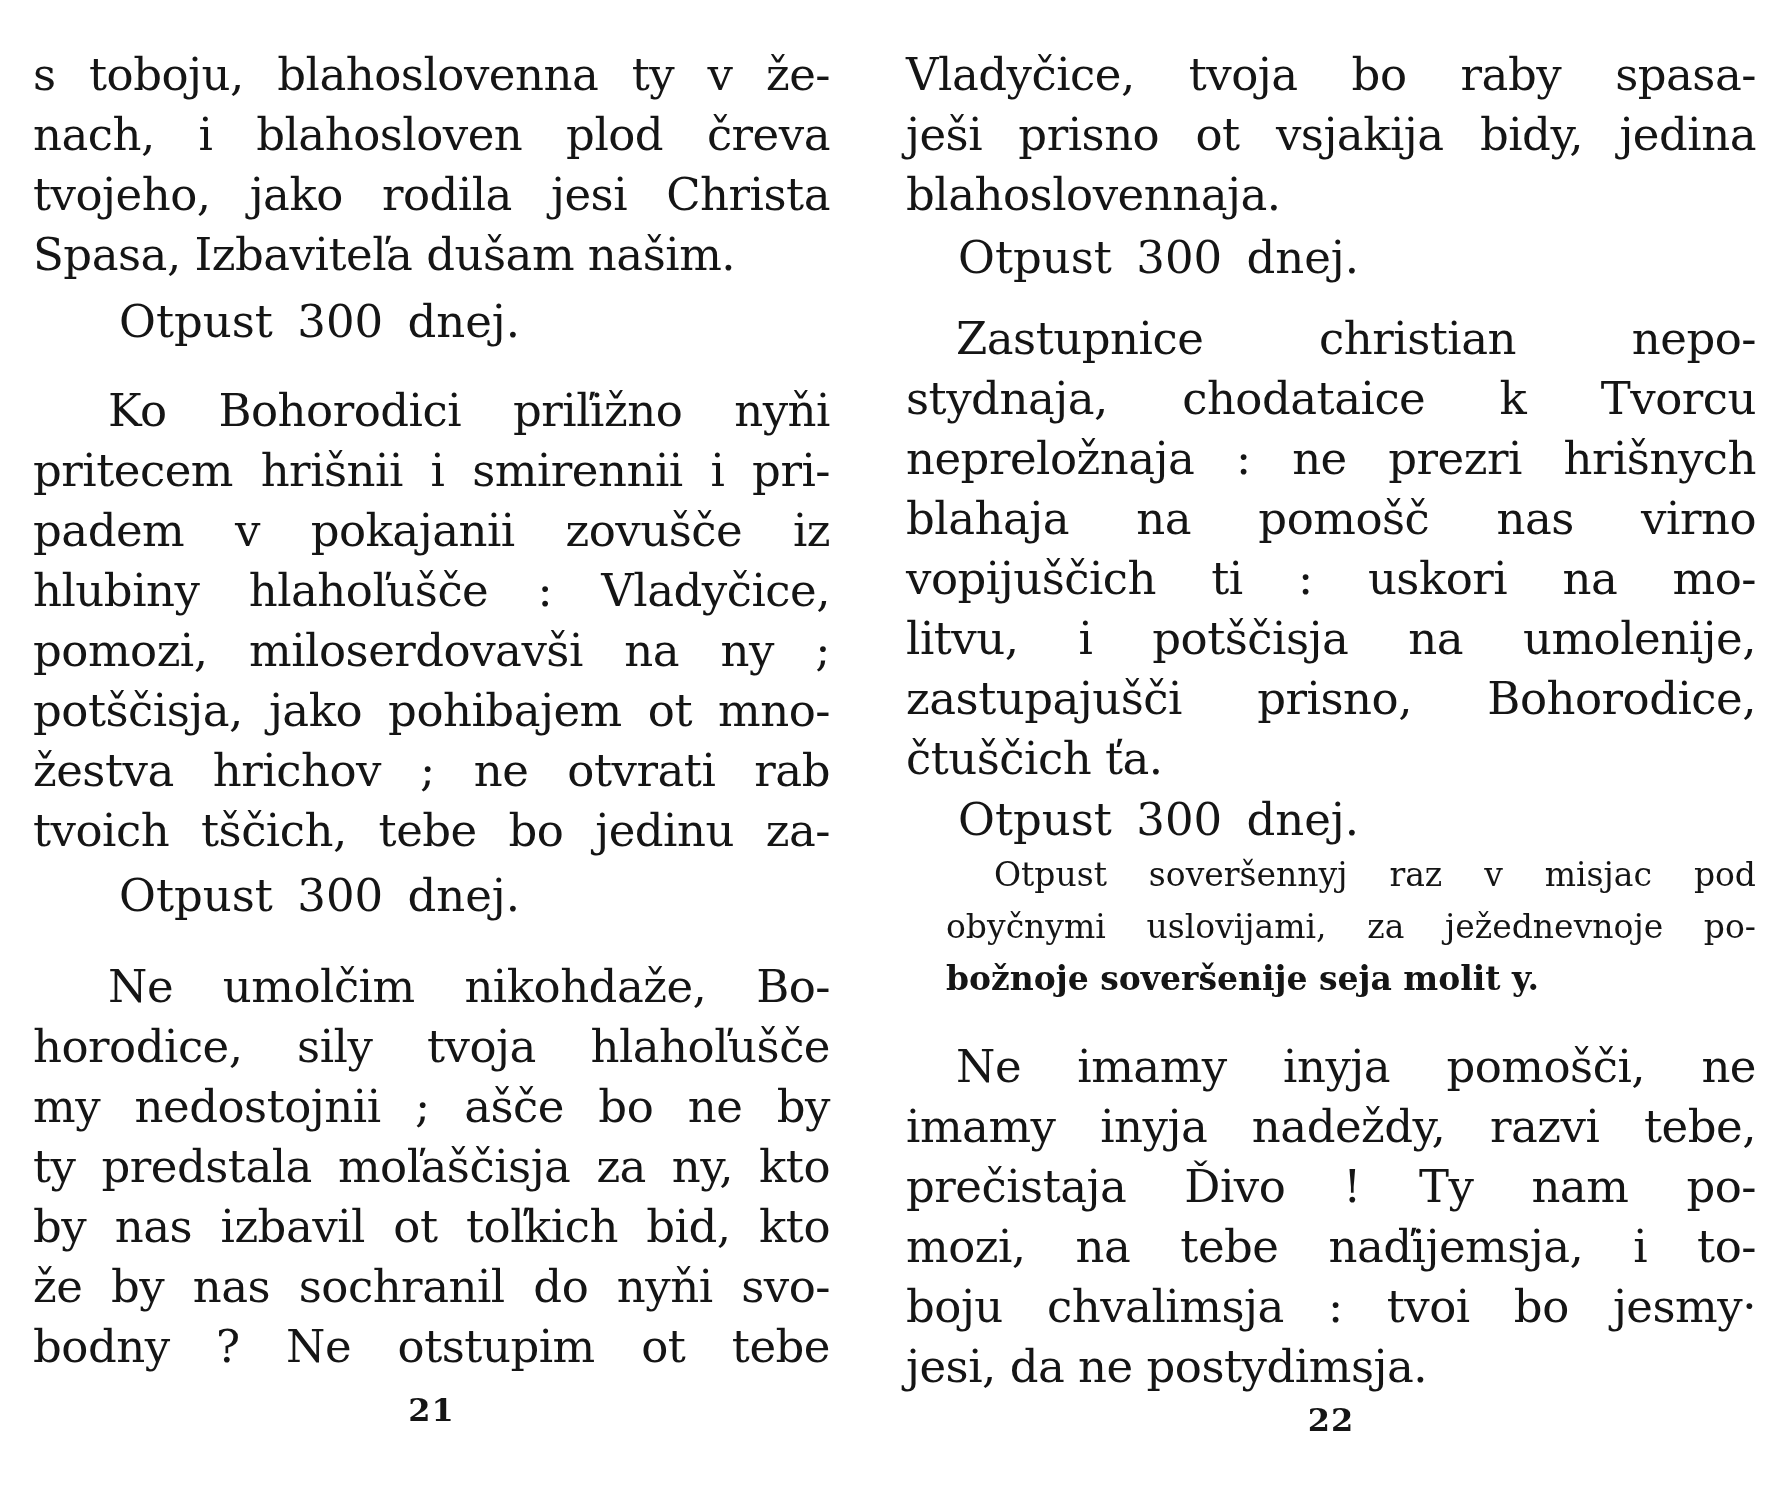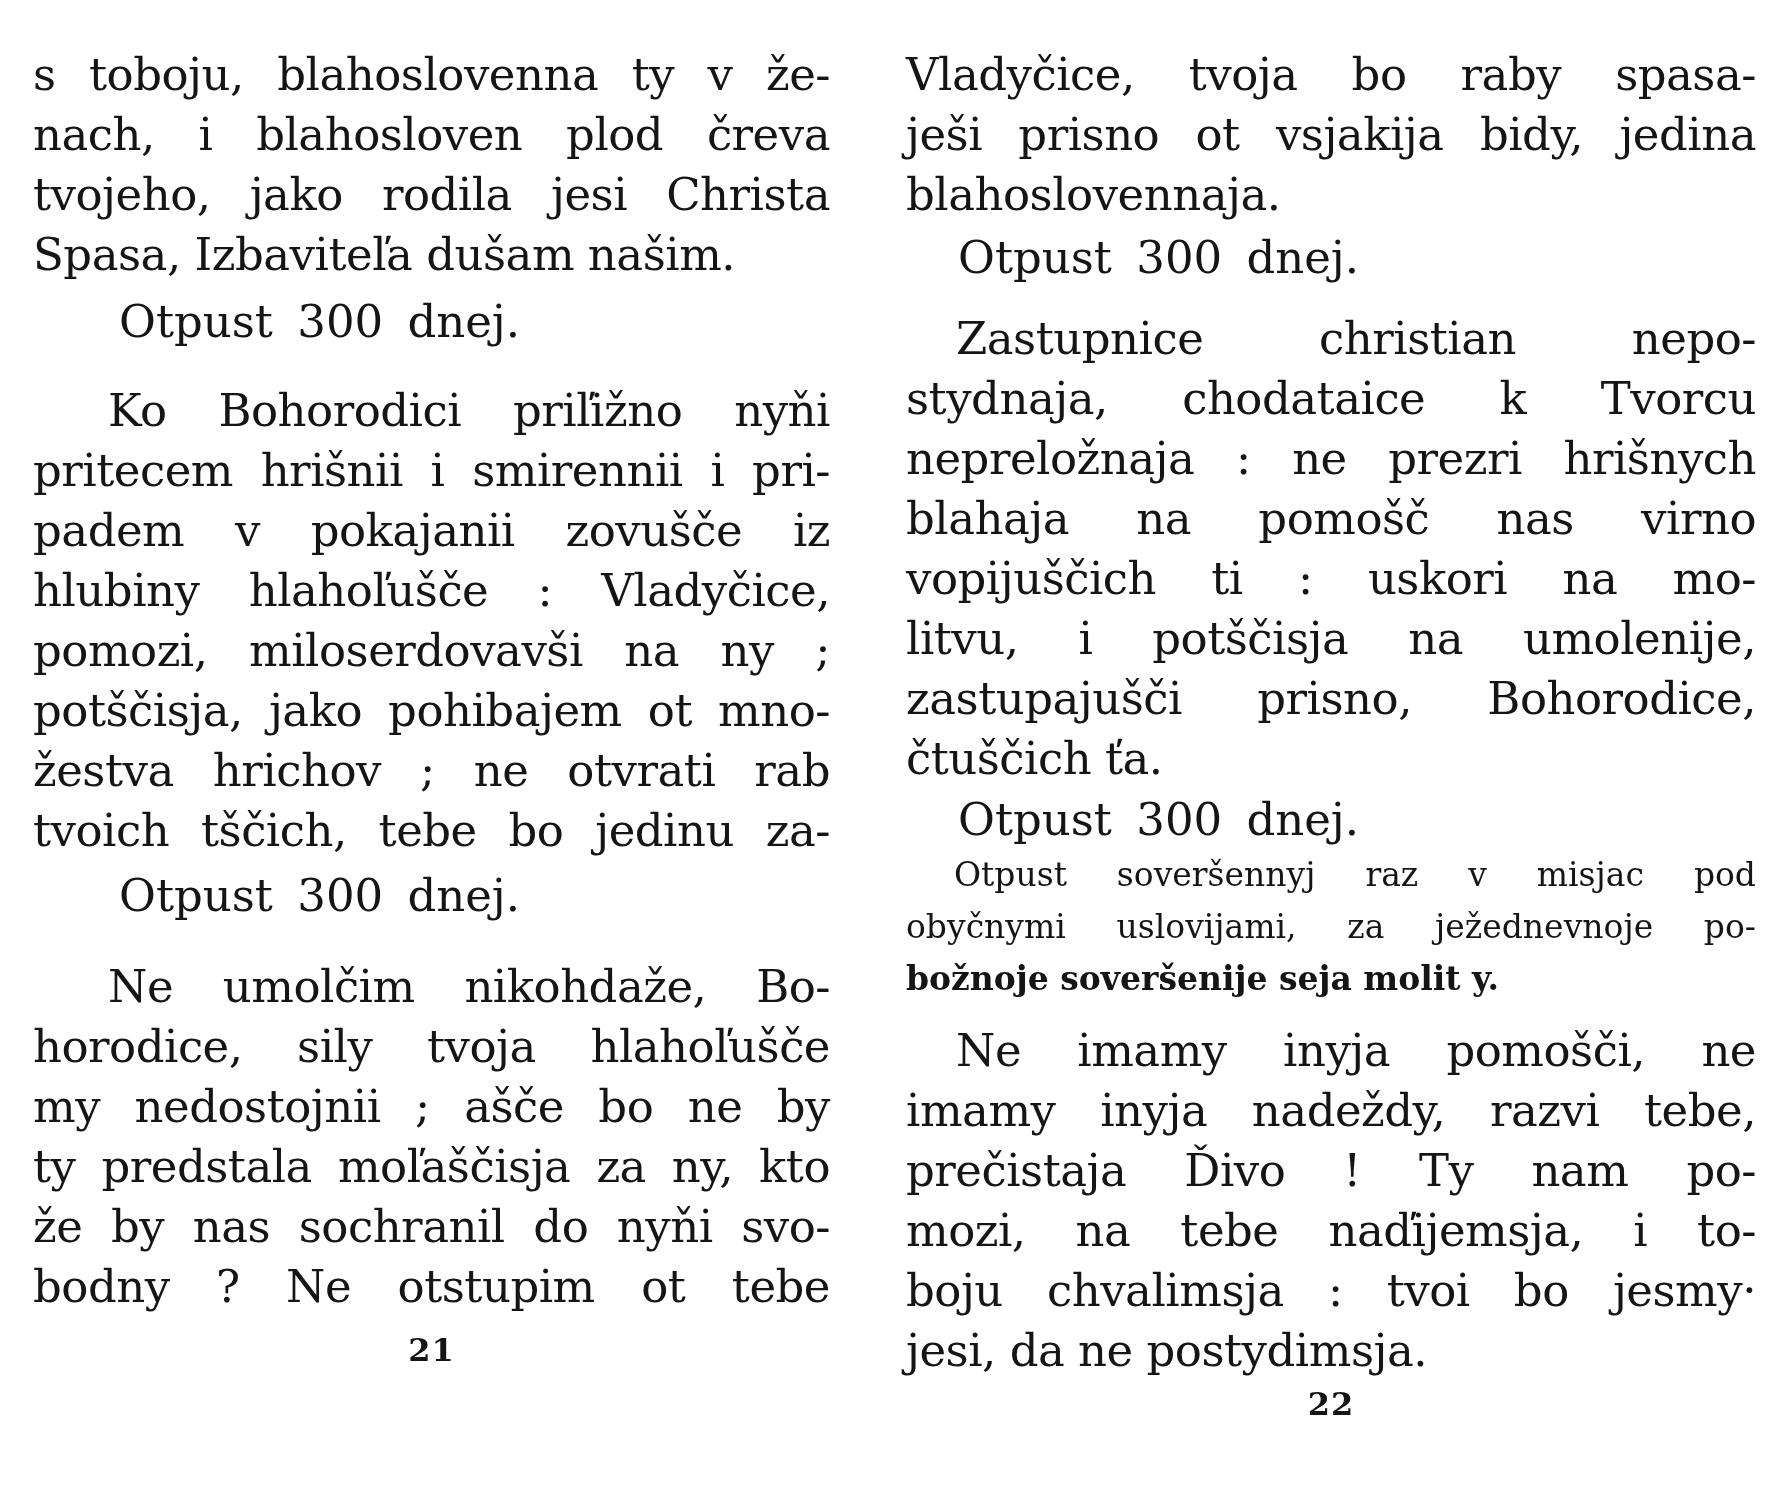--- a/index.html
+++ b/index.html
@@ -44,22 +44,22 @@
 
   
   #page-left .blk1{ margin-top:14px; }
   #page-left .blk2{ margin-top:36px; }
   #page-left .blk3{ margin-top:12px; }
   #page-left .blk4{ margin-top:38px; }
   
   #page-right .blk1{ margin-top:10px; }
   #page-right .blk2{ margin-top:28px; }
   #page-right .blk3{ margin-top:8px; }
-  #page-right .blk4{ margin-top:6px; }
-  #page-right .blk5{ margin-top:16px; }
+  #page-right .blk4{ margin-top:6px;margin-left:40px; }
+  #page-right .blk5{ margin-top:32px; }
 
   .page-number{
     text-align:center;
     font-size:32px;
     font-weight:bold;
     letter-spacing:1px;
   }
   #page-left .page-number{ margin-top:14px; }
   #page-right .page-number{ margin-top:4px; }
 </style>
@@ -88,20 +88,21 @@
         <div class="line j">tvoich tščich, tebe bo jedinu za-</div>
       </div>
       <div class="block blk3">
         <div class="line note">Otpust 300 dnej.</div>
       </div>
       <div class="block blk4">
         <div class="line j indent">Ne umolčim nikohdaže, Bo-</div>
         <div class="line j">horodice, sily tvoja hlahoľušče</div>
         <div class="line j">my nedostojnii ; ašče bo ne by</div>
         <div class="line j">ty predstala moľaščisja za ny, kto</div>
+        <div class="line j">by nas izbavil ot toľkich bid, kto</div>
         <div class="line j">že by nas sochranil do nyňi svo-</div>
         <div class="line j">bodny ? Ne otstupim ot tebe</div>
       </div>
     </div>
   <div class="page-number">21</div>
 </div>
 
 <div id="page-right" class="page-col">
   <div class="blocks">
       <div class="block blk0">

